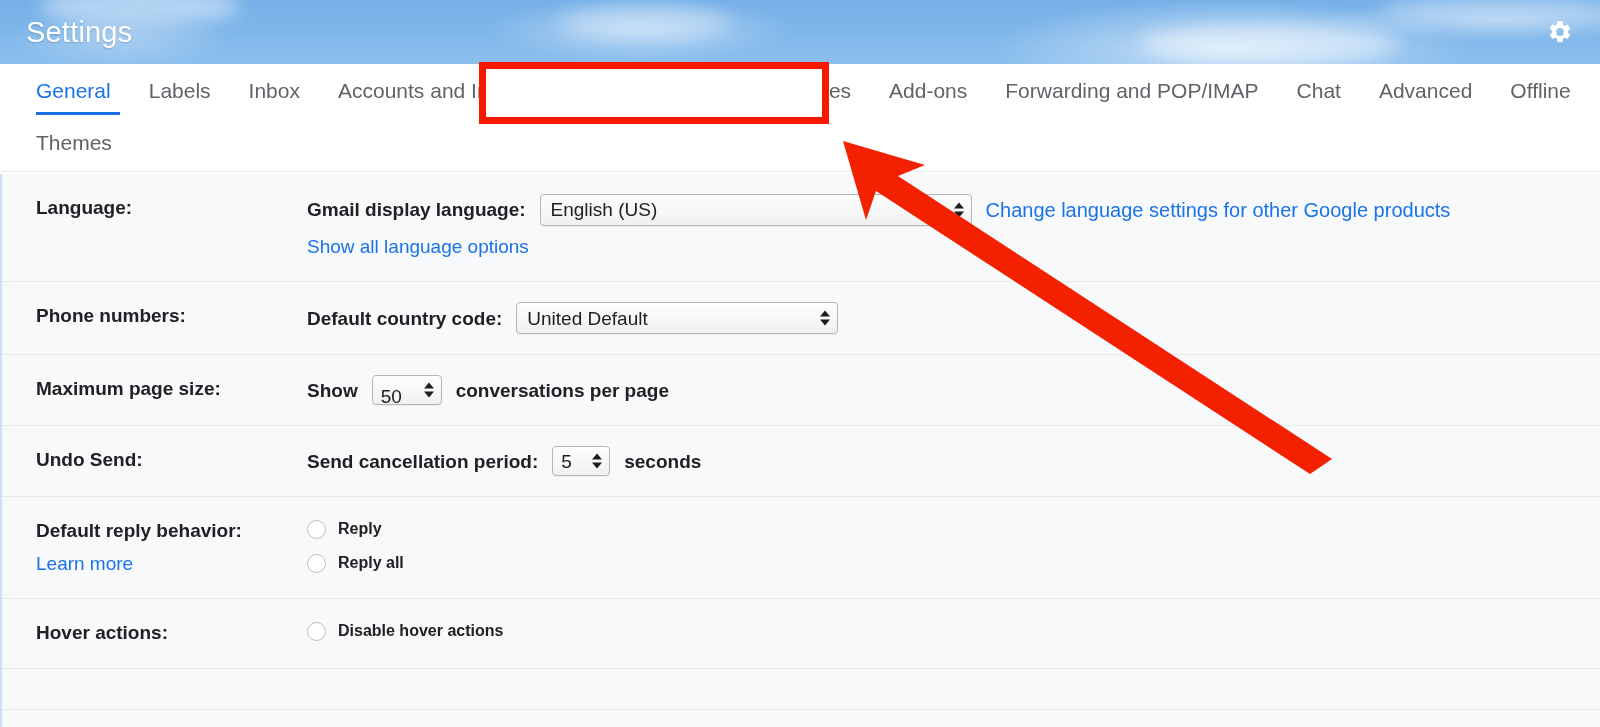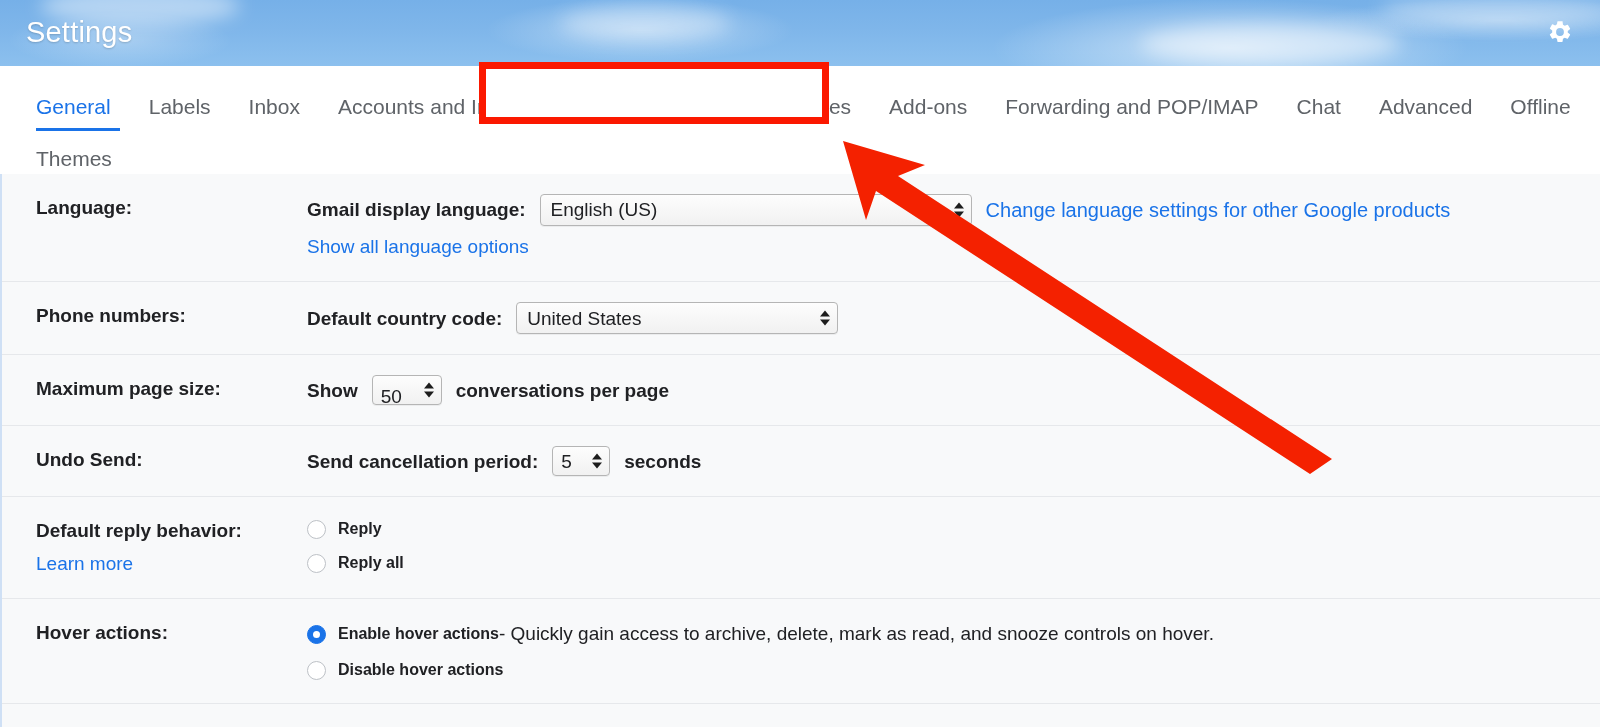--- a/index.html
+++ b/index.html
@@ -43,21 +43,21 @@
   .gear-btn {
     position: absolute; right: 24px; top: 16px;
     width: 32px; height: 32px;
     display: flex; align-items: center; justify-content: center;
     cursor: pointer;
   }
   .gear-btn svg { display: block; }
 
   
   .tabbar {
-    position: absolute; top: 80px; left: 0;
+    position: absolute; top: 64px; left: 0;
     width: 1600px; height: 108px;
     background: #ffffff;
     border-bottom: 1px solid #e8eaed;
   }
   .tabrow {
     position: absolute; left: 24px; top: 0;
     display: flex; align-items: flex-start;
     white-space: nowrap;
   }
   .tabrow.row2 { top: 56px; }
@@ -266,21 +266,21 @@
 
     <div class="srow">
       <div class="scell-label">
         <span>Phone numbers:</span>
       </div>
       <div class="scell-ctrl">
         <div class="inline">
           <span class="bold">Default country code:</span>
           <span class="spacer-gap"></span>
           <span class="sel w-country">
-            <span>United States</span>
+            <span>United Default</span>
             <span class="spin">
                 <i class="up"></i>
                 <i class="dn"></i>
               </span>
           </span>
         </div>
       </div>
     </div>
 
     <div class="srow">
@@ -344,25 +344,20 @@
       </div>
     </div>
 
     <div class="srow">
       <div class="scell-label">
         <span>Hover actions:</span>
       </div>
       <div class="scell-ctrl">
         <div class="radios" id="hover-radios">
             <div class="radio-line">
-              <span class="radio checked"></span>
-              <span class="radio-label bold" style="font-weight: bold;">Enable hover actions</span>
-              <span class="radio-desc"> - Quickly gain access to archive, delete, mark as read, and snooze controls on hover.</span>
-            </div>
-            <div class="radio-line">
               <span class="radio"></span>
               <span class="radio-label bold" style="font-weight: bold;">Disable hover actions</span>
             </div>
           </div>
       </div>
     </div>
 
     <div class="srow">
       <div class="scell-label">
         

